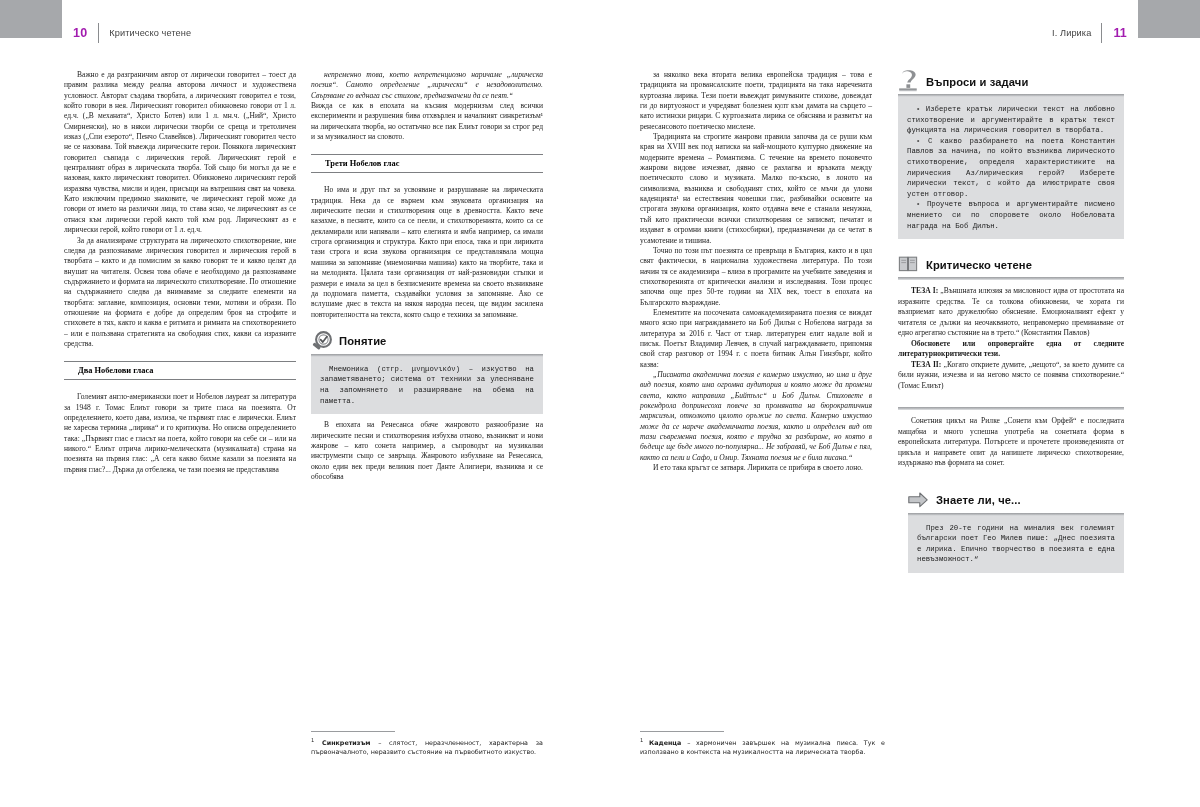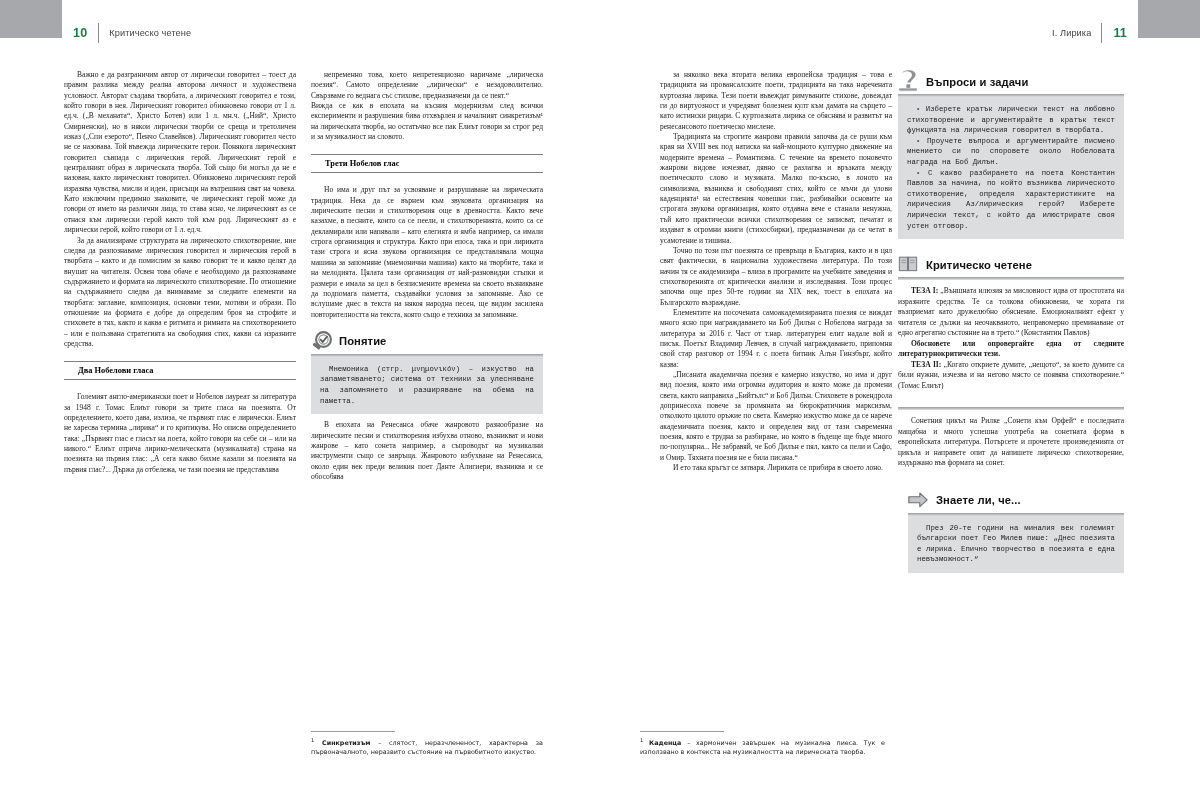--- a/index.html
+++ b/index.html
@@ -42,21 +42,21 @@
     display: flex;
     align-items: center;
     font-family: "Liberation Sans", sans-serif;
   }
   .runhead.left  { left: 62px; }
   .runhead.right { right: 62px; flex-direction: row-reverse; }
 
   .folio {
     font-size: 12.5px;
     font-weight: bold;
-    color: #15803d;
+    color: #a21caf;
     letter-spacing: .2px;
     padding: 0 11px;
   }
   .runrule {
     width: 1px;
     height: 20px;
     background: #8a8c8f;
   }
   .runtitle {
     font-size: 9.2px;
@@ -68,34 +68,35 @@
 
   
   .col {
     position: absolute;
     top: 70px;
     width: 232px;
     height: 660px;
   }
   #col1 { left: 64px; }
   #col2 { left: 311px; }
-  #col3 { left: 660px; }
+  #col3 { left: 640px; }
   #col4 { left: 898px; width: 226px; }
 
   .body-txt {
     font-size: 7.55px;
     line-height: 10.35px;
     text-align: justify;
     text-indent: 13px;
     margin: 0 0 0 0;
     hyphens: auto;
   }
   .body-txt.noind { text-indent: 0; }
 
   .quote-it {
+    font-style: italic;
     font-size: 7.55px;
     line-height: 10.35px;
     text-align: justify;
     text-indent: 13px;
     margin: 0;
   }
 
   
   .sec-head {
     margin: 12px 0 12px 0;
@@ -288,22 +289,22 @@
             <rect x="8.4" y="14.3" width="3.8" height="3.6" fill="#8e9093"></rect>
             <rect x="1.2" y="18.6" width="17.5" height="2.6" fill="#b9bbbe"></rect>
             <rect x="1.2" y="18.6" width="17.5" height="1.0" fill="#7d7f82"></rect>
           </svg>
         </span>
         <span class="fh-title">Въпроси и задачи</span>
       </div>
       <div class="feature-underline"></div>
       <div class="feature-body">
         <p class="hand"><span class="bullet">•&nbsp;</span><span>Изберете кратък лирически текст на любовно стихотворение и аргументирайте в кратък текст функцията на лирическия говорител в творбата.</span></p>
+        <p class="hand"><span class="bullet">•&nbsp;</span><span>С какво разбирането на поета Константин Павлов за начина, по който възниква лирическото стихотворение, определя характеристиките на лирическия Аз/лирическия герой? Изберете лирически текст, с който да илюстрирате своя устен отговор.</span></p>
         <p class="hand"><span class="bullet">•&nbsp;</span><span>Проучете въпроса и аргументирайте писмено мнението си по споровете около Нобеловата награда на Боб Дилън.</span></p>
-        <p class="hand"><span class="bullet">•&nbsp;</span><span>С какво разбирането на поета Константин Павлов за начина, по който възниква лирическото стихотворение, определя характеристиките на лирическия Аз/лирическия герой? Изберете лирически текст, с който да илюстрирате своя устен отговор.</span></p>
       </div>
     </div>
 
     <div class="feature" style="margin-top:14px;">
       <div class="feature-head">
         <span class="fh-icon">
           <svg class="ico" viewBox="0 0 28 23" xmlns="http://www.w3.org/2000/svg">
             <rect x="1.4" y="4.2" width="8.3" height="13.4" fill="#c9cbce" stroke="#7d7f82" stroke-width="1.1"></rect>
             <rect x="10.3" y="4.2" width="8.3" height="13.4" fill="#c9cbce" stroke="#7d7f82" stroke-width="1.1"></rect>
             <line x1="10" y1="4.2" x2="10" y2="17.6" stroke="#6e7073" stroke-width="1.2"></line>

